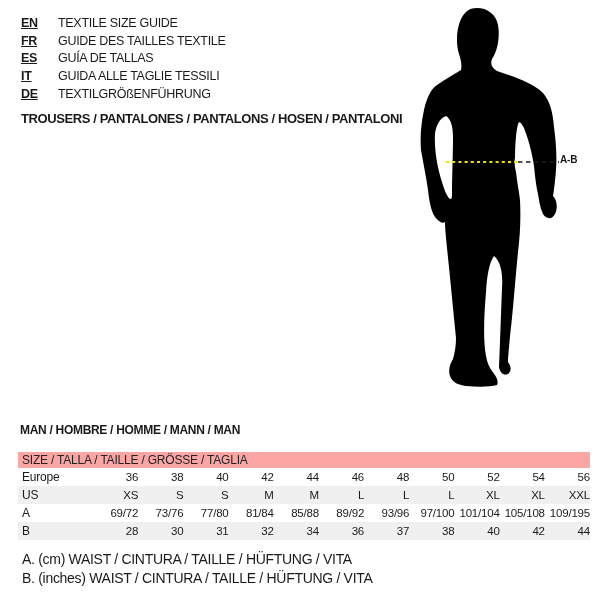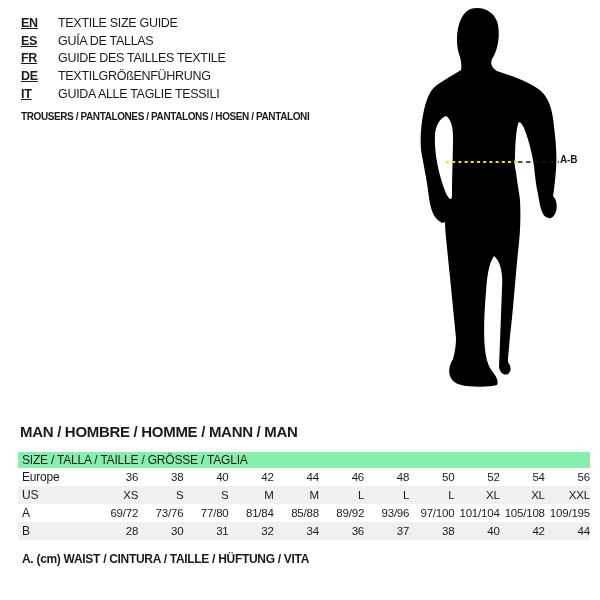--- a/index.html
+++ b/index.html
@@ -6,72 +6,72 @@
   body{
     width:600px;height:600px;position:relative;background:#ffffff;overflow:hidden;
     font-family:"Liberation Sans","DejaVu Sans",sans-serif;color:#1a1a1a;
   }
   
   .lang-block{position:absolute;left:21px;top:14px;}
   .lang-row{display:flex;height:17.8px;align-items:center;}
   .lang-code{width:37px;font-size:12.5px;font-weight:bold;letter-spacing:-0.3px;text-decoration:underline;}
   .lang-label{font-size:12.5px;font-weight:normal;letter-spacing:-0.3px;white-space:nowrap;}
   .garment-line{
-    position:absolute;left:21px;top:111px;font-size:10px;font-weight:bold;
+    position:absolute;left:21px;top:111px;font-size:13px;font-weight:bold;
     letter-spacing:-0.4px;white-space:nowrap;
   }
   
   .figure-svg{position:absolute;left:0;top:0;}
   .ab-label{
     position:absolute;left:560px;top:154px;font-size:10px;font-weight:bold;
     letter-spacing:-0.2px;
   }
   
   .man-heading{
-    position:absolute;left:20px;top:423px;font-size:15px;font-weight:bold;
+    position:absolute;left:20px;top:423px;font-size:12px;font-weight:bold;
     letter-spacing:-0.3px;white-space:nowrap;
   }
   
   .size-table{position:absolute;left:18px;top:452px;width:572px;font-size:12px;letter-spacing:-0.2px;}
   .t-header{
-    background:#86efac;height:16px;display:flex;align-items:center;
+    background:#fca5a5;height:16px;display:flex;align-items:center;
     padding-left:4px;color:#222222;white-space:nowrap;
   }
   .t-row{display:grid;grid-template-columns:75px repeat(11,1fr);height:18px;align-items:center;}
   .t-row:nth-child(even){background:#f0f0f0;}
   .t-label{padding-left:4px;text-align:left;}
   .t-cell{text-align:right;white-space:nowrap;font-size:11.5px;}
   
   .notes{position:absolute;left:22px;top:549px;}
-  .note-line{font-size:12px;font-weight:bold;letter-spacing:-0.3px;height:19px;
+  .note-line{font-size:14px;font-weight:normal;letter-spacing:-0.3px;height:19px;
     display:flex;align-items:center;white-space:nowrap;}
 </style>
 </head>
 <body>
 
 <div class="lang-block">
   <div class="lang-row">
     <span class="lang-code">EN</span>
     <span class="lang-label">TEXTILE SIZE GUIDE</span>
   </div>
   <div class="lang-row">
+    <span class="lang-code">FR</span>
+    <span class="lang-label">GUIDE DES TAILLES TEXTILE</span>
+  </div>
+  <div class="lang-row">
     <span class="lang-code">ES</span>
     <span class="lang-label">GUÍA DE TALLAS</span>
   </div>
   <div class="lang-row">
-    <span class="lang-code">FR</span>
-    <span class="lang-label">GUIDE DES TAILLES TEXTILE</span>
+    <span class="lang-code">IT</span>
+    <span class="lang-label">GUIDA ALLE TAGLIE TESSILI</span>
   </div>
   <div class="lang-row">
     <span class="lang-code">DE</span>
     <span class="lang-label">TEXTILGRÖßENFÜHRUNG</span>
-  </div>
-  <div class="lang-row">
-    <span class="lang-code">IT</span>
-    <span class="lang-label">GUIDA ALLE TAGLIE TESSILI</span>
   </div>
 </div>
 
 <div class="garment-line">TROUSERS / PANTALONES / PANTALONS / HOSEN / PANTALONI</div>
 
 <svg class="figure-svg" width="600" height="600" viewBox="0 0 600 600">
   <path fill="#000000" fill-rule="evenodd" d="
     M 477 8
     C 487 8 496 14 498 25
     C 500 36 498 50 492 59
@@ -193,13 +193,14 @@
         <span class="t-cell">38</span>
         <span class="t-cell">40</span>
         <span class="t-cell">42</span>
         <span class="t-cell">44</span>
       </div>
 </div>
 </div>
 
 <div class="notes">
   <div class="note-line">A. (cm) WAIST / CINTURA / TAILLE / HÜFTUNG / VITA</div>
+  <div class="note-line">B. (inches) WAIST / CINTURA / TAILLE / HÜFTUNG / VITA</div>
 </div>
 
 </body></html>

